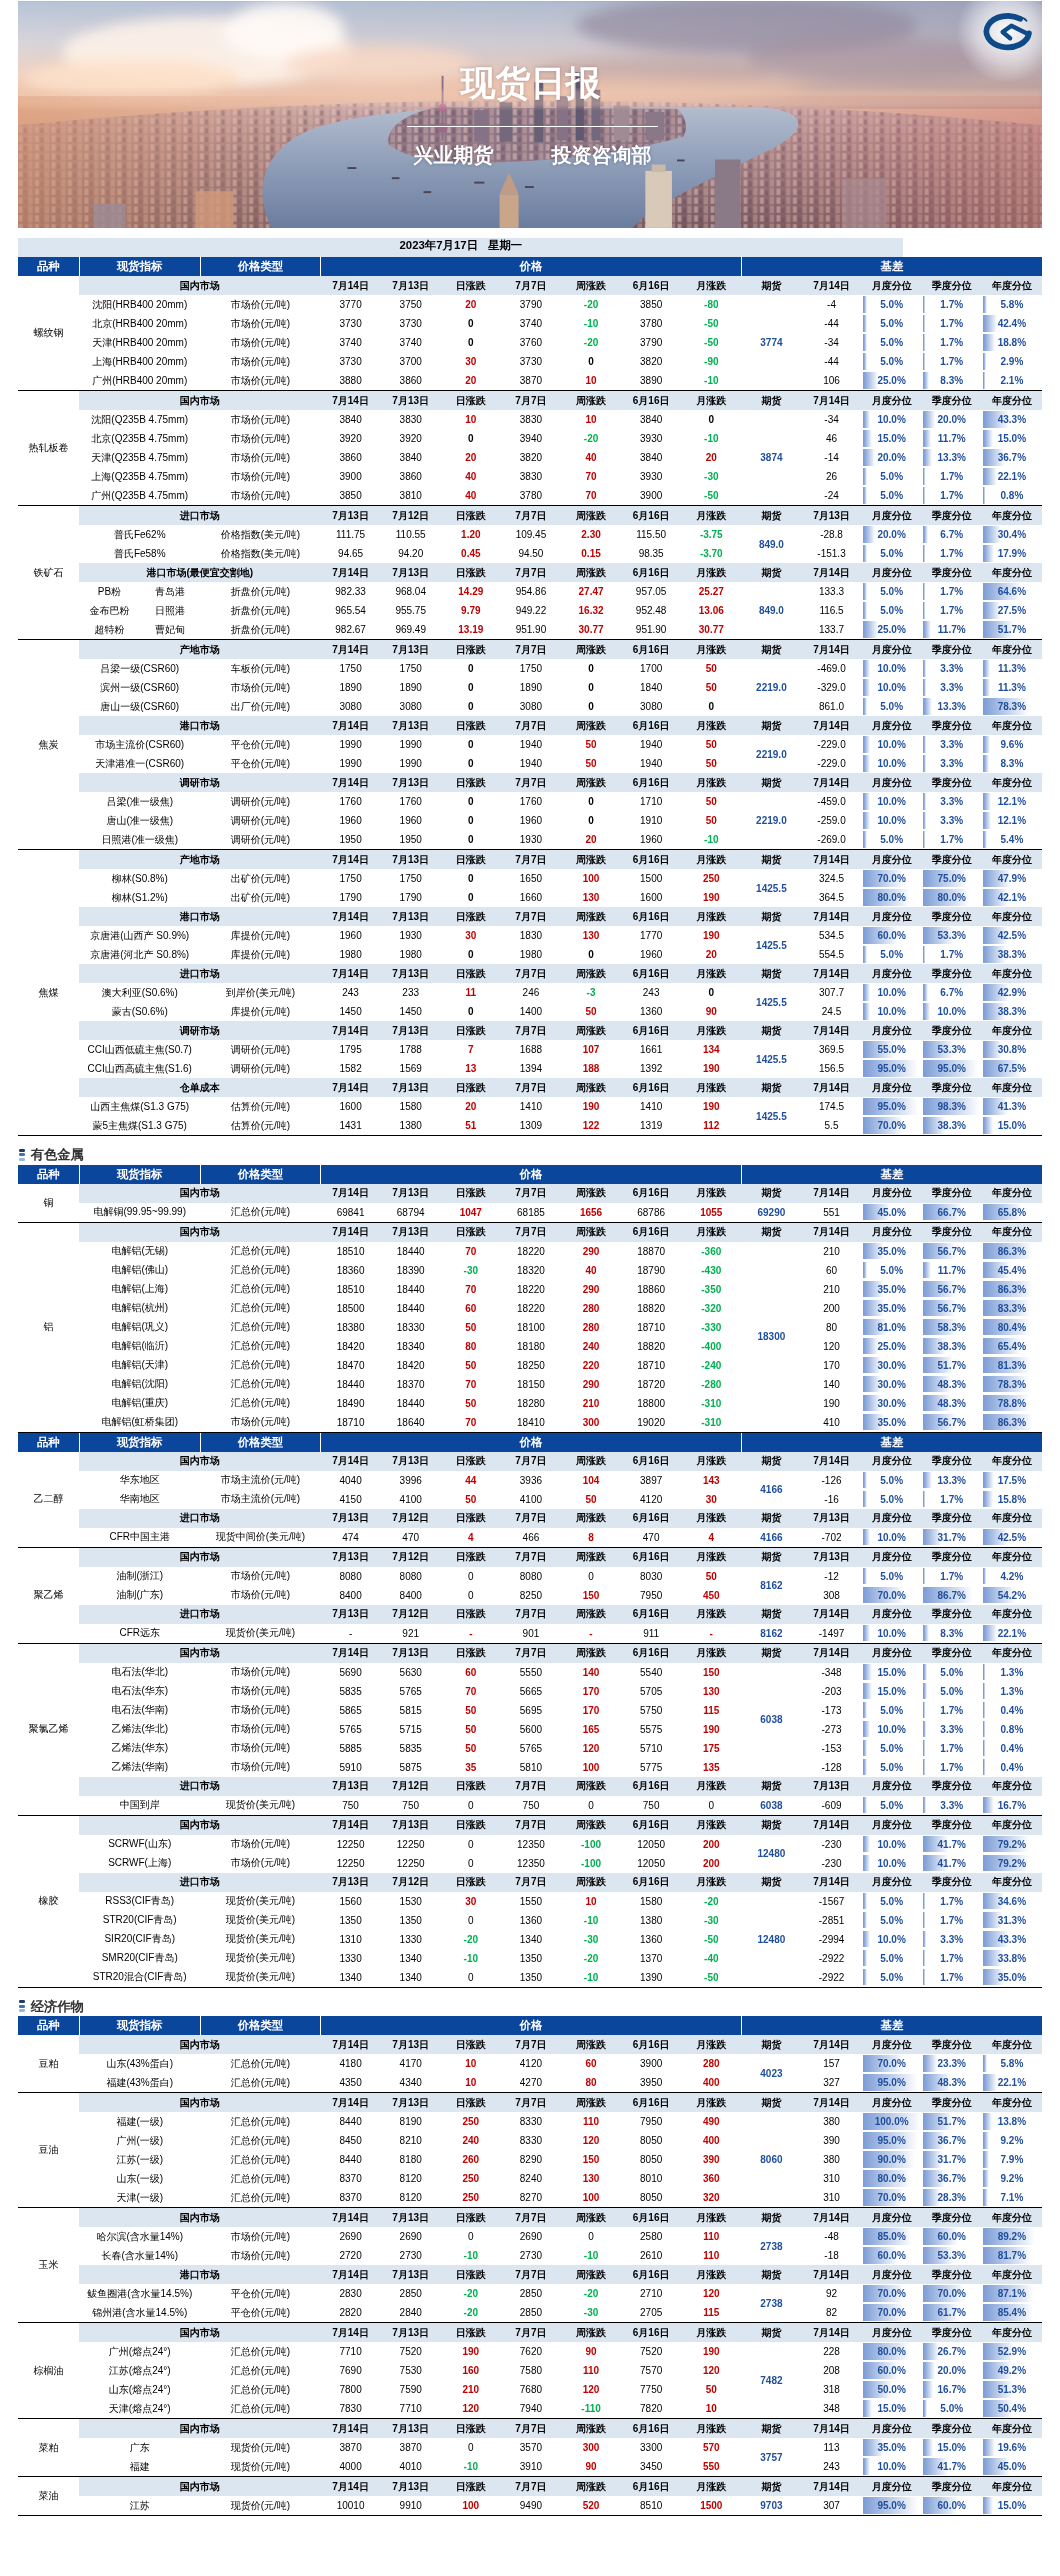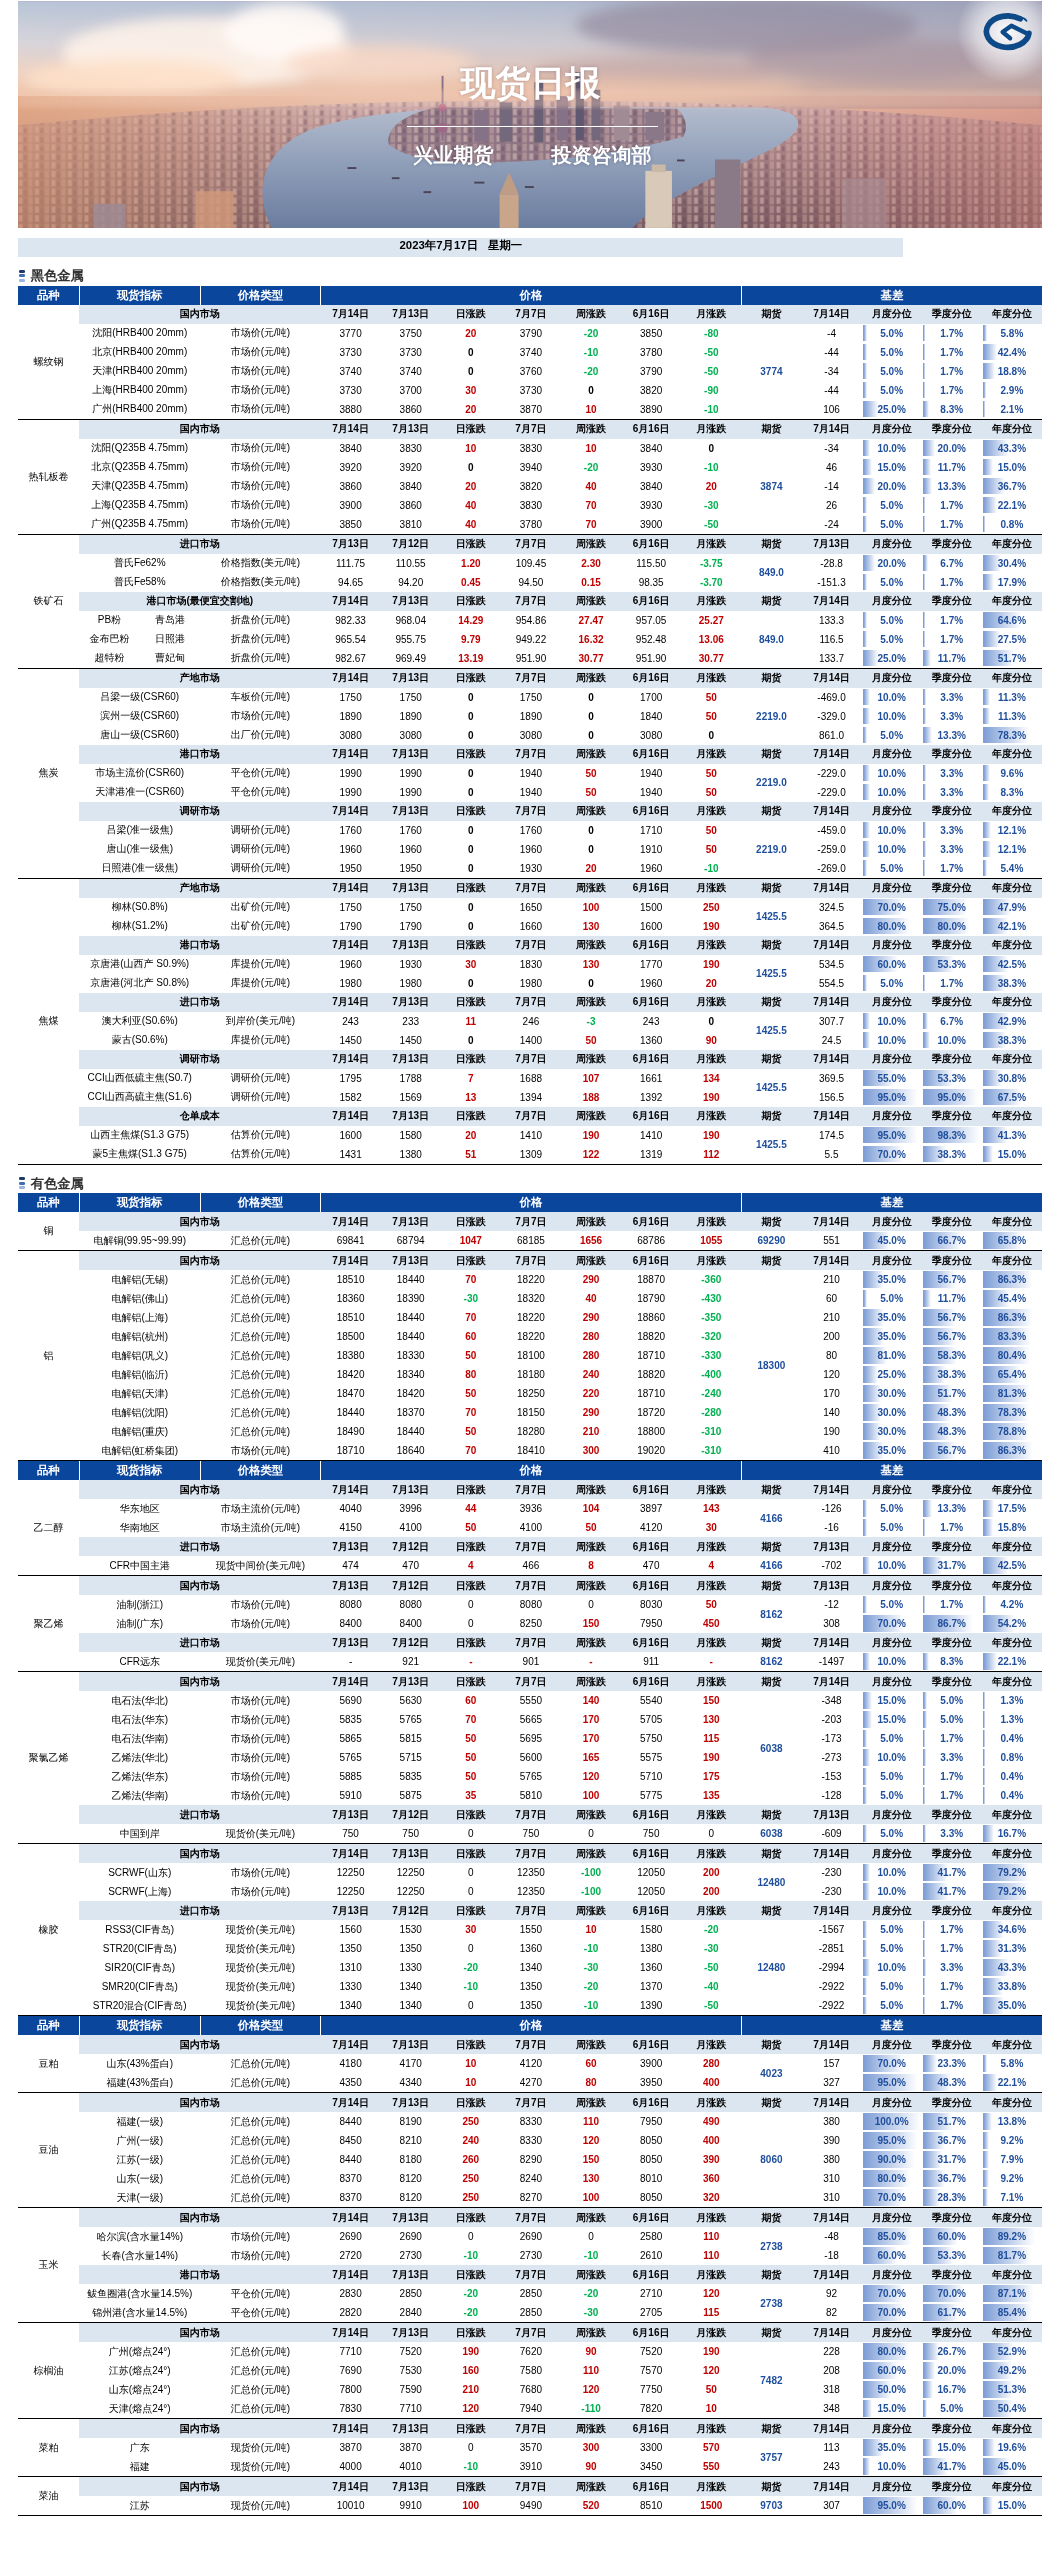--- a/index.html
+++ b/index.html
@@ -181,28 +181,20 @@
     <div class="banner-sub right">投资咨询部</div>
   </div>
 
   <div class="date-bar">
     <span>2023年7月17日</span>
     <span>星期一</span>
   </div>
 
   <div id="sections">
       <div class="section">
-        <div class="section-title">
-          <span class="title-icon">
-            <i></i>
-            <i></i>
-            <i></i>
-          </span>
-          <span>黑色金属</span>
-        </div>
         <table class="grid">
           <colgroup>
             <col style="width: 61px;">
             <col style="width: 121px;">
             <col style="width: 120px;">
             <col style="width: 60px;">
             <col style="width: 60px;">
             <col style="width: 60px;">
             <col style="width: 60px;">
             <col style="width: 60px;">
@@ -1632,20 +1624,28 @@
               <td class="chg neg">-50</td>
               <td class="basis">-2922</td>
               <td class="pct"><div class="bar" style="width: 2.9px;"></div><span class="txt">5.0%</span></td>
               <td class="pct"><div class="bar" style="width: 1px;"></div><span class="txt">1.7%</span></td>
               <td class="pct"><div class="bar" style="width: 20px;"></div><span class="txt">35.0%</span></td>
             </tr>
           </tbody>
         </table>
       </div>
       <div class="section">
+        <div class="section-title">
+          <span class="title-icon">
+            <i></i>
+            <i></i>
+            <i></i>
+          </span>
+          <span>经济作物</span>
+        </div>
         <table class="grid">
           <colgroup>
             <col style="width: 61px;">
             <col style="width: 121px;">
             <col style="width: 120px;">
             <col style="width: 60px;">
             <col style="width: 60px;">
             <col style="width: 60px;">
             <col style="width: 60px;">
             <col style="width: 60px;">

